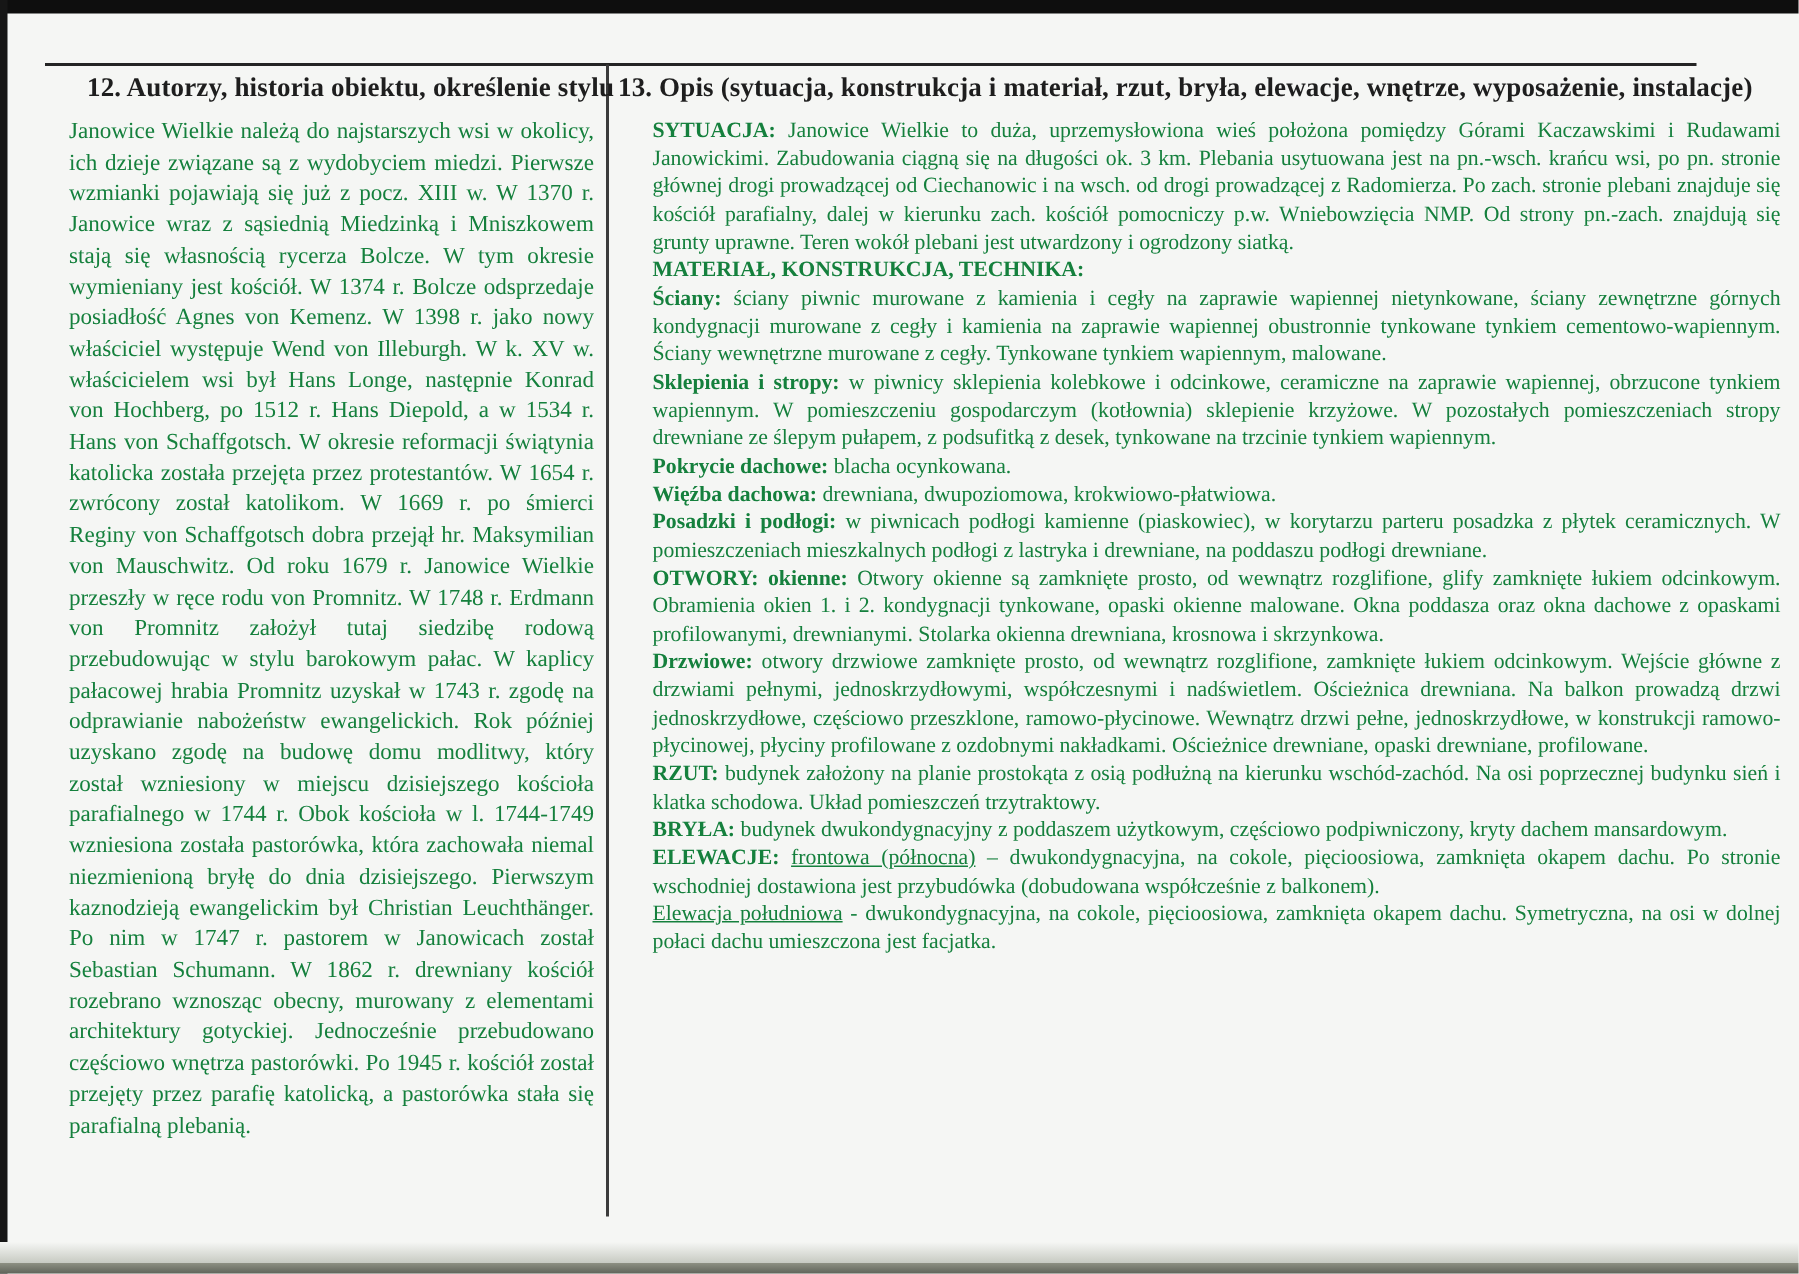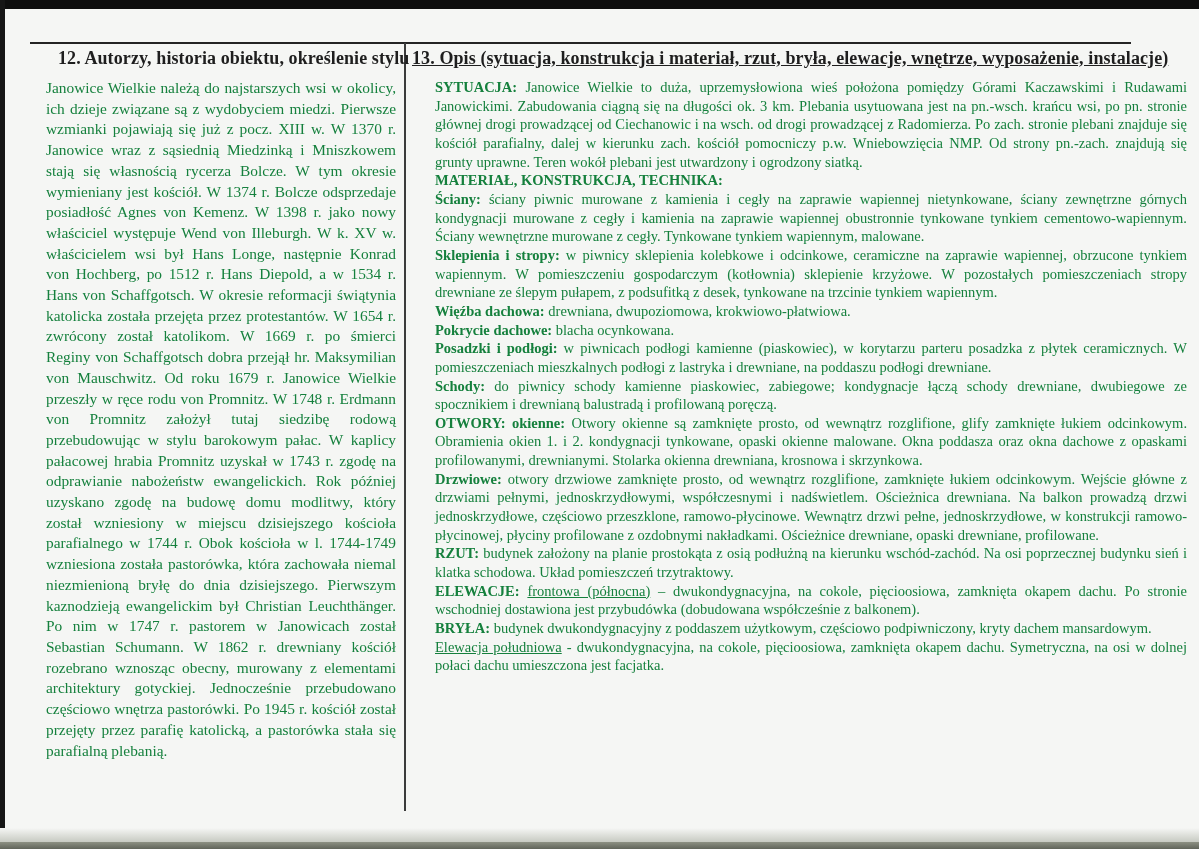--- a/index.html
+++ b/index.html
@@ -53,21 +53,21 @@
   }
   
   .hdr {
     position: absolute; top: 48px;
     font-weight: bold;
     font-size: 18px;
     letter-spacing: 0.1px;
     white-space: nowrap;
   }
   .hdr-left  { left: 58px; }
-  .hdr-right { left: 412px; text-decoration: underline; }
+  .hdr-right { left: 412px; }
   
   .col {
     position: absolute;
     text-align: justify;
     color: #15803d;
   }
   .col p { margin: 0; }
   .col-left {
     left: 46px; top: 78px; width: 350px;
     font-size: 15.4px; line-height: 20.7px;
@@ -98,25 +98,24 @@
 
   <div class="col col-left">
       <p><span>Janowice Wielkie należą do najstarszych wsi w okolicy, ich dzieje związane są z wydobyciem miedzi. Pierwsze wzmianki pojawiają się już z pocz. XIII w. W 1370 r. Janowice wraz z sąsiednią Miedzinką i Mniszkowem stają się własnością rycerza Bolcze. W tym okresie wymieniany jest kościół. W 1374 r. Bolcze odsprzedaje posiadłość Agnes von Kemenz. W 1398 r. jako nowy właściciel występuje Wend von Illeburgh. W k. XV w. właścicielem wsi był Hans Longe, następnie Konrad von Hochberg, po 1512 r. Hans Diepold, a w 1534 r. Hans von Schaffgotsch. W okresie reformacji świątynia katolicka została przejęta przez protestantów. W 1654 r. zwrócony został katolikom. W 1669 r. po śmierci Reginy von Schaffgotsch dobra przejął hr. Maksymilian von Mauschwitz. Od roku 1679 r. Janowice Wielkie przeszły w ręce rodu von Promnitz. W 1748 r. Erdmann von Promnitz założył tutaj siedzibę rodową przebudowując w stylu barokowym pałac. W kaplicy pałacowej hrabia Promnitz uzyskał w 1743 r. zgodę na odprawianie nabożeństw ewangelickich. Rok później uzyskano zgodę na budowę domu modlitwy, który został wzniesiony w miejscu dzisiejszego kościoła parafialnego w 1744 r. Obok kościoła w l. 1744-1749 wzniesiona została pastorówka, która zachowała niemal niezmienioną bryłę do dnia dzisiejszego. Pierwszym kaznodzieją ewangelickim był Christian Leuchthänger. Po nim w 1747 r. pastorem w Janowicach został Sebastian Schumann. W 1862 r. drewniany kościół rozebrano wznosząc obecny, murowany z elementami architektury gotyckiej. Jednocześnie przebudowano częściowo wnętrza pastorówki. Po 1945 r. kościół został przejęty przez parafię katolicką, a pastorówka stała się parafialną plebanią.</span></p>
     </div>
 
   <div class="col col-right">
       <p><span class="b">SYTUACJA: </span><span>Janowice Wielkie to duża, uprzemysłowiona wieś położona pomiędzy Górami Kaczawskimi i Rudawami Janowickimi. Zabudowania ciągną się na długości ok. 3 km. Plebania usytuowana jest na pn.-wsch. krańcu wsi, po pn. stronie głównej drogi prowadzącej od Ciechanowic i na wsch. od drogi prowadzącej z Radomierza. Po zach. stronie plebani znajduje się kościół parafialny, dalej w kierunku zach. kościół pomocniczy p.w. Wniebowzięcia NMP. Od strony pn.-zach. znajdują się grunty uprawne. Teren wokół plebani jest utwardzony i ogrodzony siatką.</span></p>
       <p><span class="b">MATERIAŁ, KONSTRUKCJA, TECHNIKA:</span></p>
       <p><span class="b">Ściany: </span><span>ściany piwnic murowane z kamienia i cegły na zaprawie wapiennej nietynkowane, ściany zewnętrzne górnych kondygnacji murowane z cegły i kamienia na zaprawie wapiennej obustronnie tynkowane tynkiem cementowo-wapiennym. Ściany wewnętrzne murowane z cegły. Tynkowane tynkiem wapiennym, malowane.</span></p>
       <p><span class="b">Sklepienia i stropy: </span><span>w piwnicy sklepienia kolebkowe i odcinkowe, ceramiczne na zaprawie wapiennej, obrzucone tynkiem wapiennym. W pomieszczeniu gospodarczym (kotłownia) sklepienie krzyżowe. W pozostałych pomieszczeniach stropy drewniane ze ślepym pułapem, z podsufitką z desek, tynkowane na trzcinie tynkiem wapiennym.</span></p>
+      <p><span class="b">Pokrycie dachowe: </span><span>blacha ocynkowana.</span></p>
       <p><span class="b">Więźba dachowa: </span><span>drewniana, dwupoziomowa, krokwiowo-płatwiowa.</span></p>
-      <p><span class="b">Pokrycie dachowe: </span><span>blacha ocynkowana.</span></p>
       <p><span class="b">Posadzki i podłogi: </span><span>w piwnicach podłogi kamienne (piaskowiec), w korytarzu parteru posadzka z płytek ceramicznych. W pomieszczeniach mieszkalnych podłogi z lastryka i drewniane, na poddaszu podłogi drewniane.</span></p>
-      <p><span class="b">Schody: </span><span>do piwnicy schody kamienne piaskowiec, zabiegowe; kondygnacje łączą schody drewniane, dwubiegowe ze spocznikiem i drewnianą balustradą i profilowaną poręczą.</span></p>
       <p><span class="b">OTWORY: okienne: </span><span>Otwory okienne są zamknięte prosto, od wewnątrz rozglifione, glify zamknięte łukiem odcinkowym. Obramienia okien 1. i 2. kondygnacji tynkowane, opaski okienne malowane. Okna poddasza oraz okna dachowe z opaskami profilowanymi, drewnianymi. Stolarka okienna drewniana, krosnowa i skrzynkowa.</span></p>
       <p><span class="b">Drzwiowe: </span><span>otwory drzwiowe zamknięte prosto, od wewnątrz rozglifione, zamknięte łukiem odcinkowym. Wejście główne z drzwiami pełnymi, jednoskrzydłowymi, współczesnymi i nadświetlem. Ościeżnica drewniana. Na balkon prowadzą drzwi jednoskrzydłowe, częściowo przeszklone, ramowo-płycinowe. Wewnątrz drzwi pełne, jednoskrzydłowe, w konstrukcji ramowo-płycinowej, płyciny profilowane z ozdobnymi nakładkami. Ościeżnice drewniane, opaski drewniane, profilowane.</span></p>
       <p><span class="b">RZUT: </span><span>budynek założony na planie prostokąta z osią podłużną na kierunku wschód-zachód. Na osi poprzecznej budynku sień i klatka schodowa. Układ pomieszczeń trzytraktowy.</span></p>
+      <p><span class="b">BRYŁA: </span><span>budynek dwukondygnacyjny z poddaszem użytkowym, częściowo podpiwniczony, kryty dachem mansardowym.</span></p>
       <p><span class="b">ELEWACJE: </span><span class="u">frontowa (północna)</span><span> – dwukondygnacyjna, na cokole, pięcioosiowa, zamknięta okapem dachu. Po stronie wschodniej dostawiona jest przybudówka (dobudowana współcześnie z balkonem).</span></p>
-      <p><span class="b">BRYŁA: </span><span>budynek dwukondygnacyjny z poddaszem użytkowym, częściowo podpiwniczony, kryty dachem mansardowym.</span></p>
       <p><span class="u">Elewacja południowa</span><span> - dwukondygnacyjna, na cokole, pięcioosiowa, zamknięta okapem dachu. Symetryczna, na osi w dolnej połaci dachu umieszczona jest facjatka.</span></p>
     </div>
 
 </div>
 
 </body></html>

